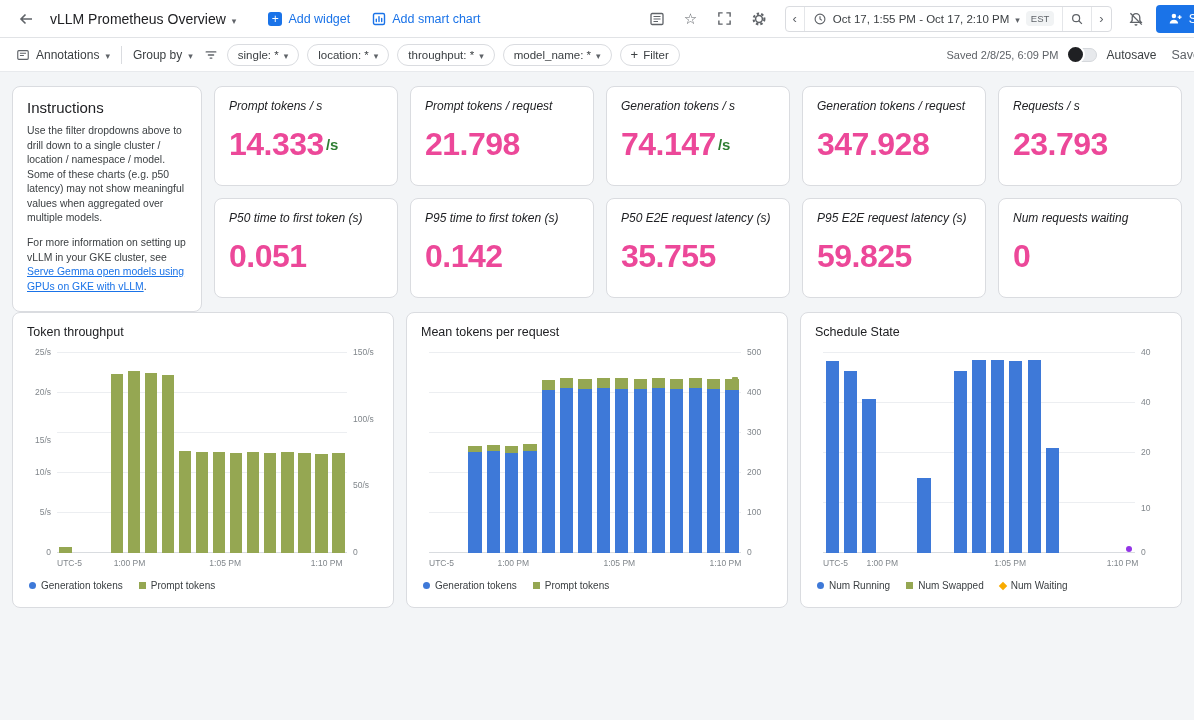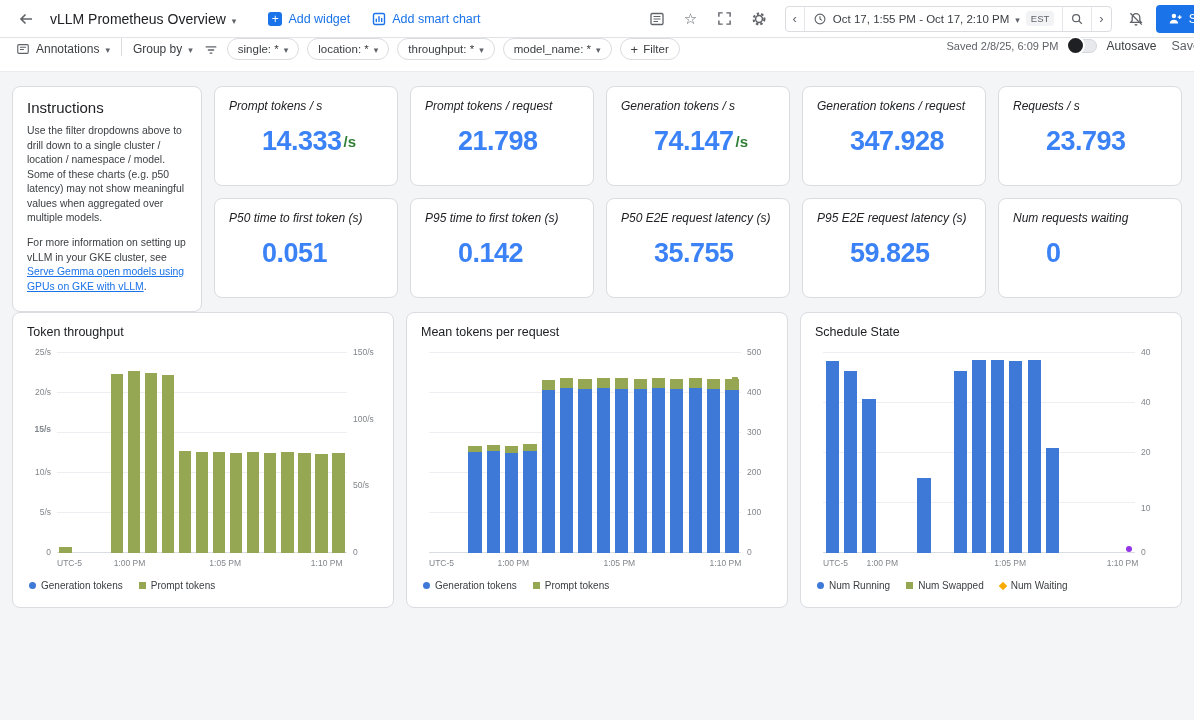--- a/index.html
+++ b/index.html
@@ -24,21 +24,21 @@
   .time-group { display:flex; align-items:center; border:1px solid #dadce0; border-radius:4px; height:26px; background:#fff; overflow:hidden; flex:none; }
   .time-cell { display:flex; align-items:center; gap:6px; height:100%; padding:0 8px; font-size:11.5px; color:#3c4043; background:none; border:none; white-space:nowrap; }
   .time-cell + .time-cell { border-left:1px solid #e4e6e9; }
   .chev { font-size:13px; color:#5f6368; line-height:1; }
   .chev-l::before { content:"‹"; }
   .chev-r::before { content:"›"; }
   .tz-badge { background:#f1f3f4; border-radius:4px; padding:2px 5px; font-size:9.5px; color:#5f6368; }
   .share-btn { display:flex; align-items:center; gap:6px; background:#1a73e8; color:#fff; border:none; border-radius:4px; height:28px; padding:0 12px; font-size:12.5px; margin-right:-52px; flex:none; }
 
   
-  .toolbar { height:34px; display:flex; align-items:flex-start; gap:0; padding:0 10px; background:#fff; border-bottom:1px solid #e8eaed; }
+  .toolbar { height:34px; display:flex; align-items:center; gap:0; padding:0 10px; background:#fff; border-bottom:1px solid #e8eaed; }
   .tb-btn { display:flex; align-items:center; gap:6px; font-size:12px; color:#3c4043; background:none; border:none; padding:4px 6px; white-space:nowrap; }
   .vdiv { width:1px; height:18px; background:#dadce0; margin:0 5px; }
   .chips { display:flex; align-items:center; }
   .chip { display:flex; align-items:center; gap:5px; height:22px; border:1px solid #dadce0; border-radius:12px; background:#fff; padding:0 10px; font-size:11.5px; color:#3c4043; margin:0 4px; white-space:nowrap; }
   .plus::before { content:"+"; font-size:13px; color:#3c4043; line-height:1; }
   .tb-right { margin-left:auto; display:flex; align-items:center; gap:9px; }
   .saved { font-size:11px; color:#5f6368; white-space:nowrap; }
   .toggle { width:30px; height:14px; background:#e7e9ec; border:1px solid #d5d8dc; border-radius:8px; position:relative; flex:none; padding:0; }
   .toggle .knob { position:absolute; left:-2px; top:-4px; width:19px; height:19px; border-radius:50%; background:#1f2023; border:2px solid #fff; }
   .autosave-lbl { font-size:12px; color:#3c4043; }
@@ -48,21 +48,21 @@
   main { height:648px; padding:14px 12px 0; background:#f3f5f7; }
   .card { background:#fff; border:1px solid #dadce0; border-radius:8px; }
   .cards-grid { display:grid; grid-template-columns:190px repeat(5,1fr); grid-auto-rows:100px; gap:12px; }
   .instructions { grid-row:1/3; grid-column:1; height:226px; padding:12px 14px; overflow:hidden; }
   .instructions h2 { font-size:15px; font-weight:normal; color:#202124; margin:0 0 8px; }
   .instructions p { font-size:10.4px; line-height:1.4; color:#3c4043; margin:0 0 10px; }
   .instructions a { color:#1a73e8; text-decoration:underline; cursor:pointer; }
   .scorecard { padding:12px 14px; display:flex; flex-direction:column; overflow:hidden; }
   .sc-label { font-size:12px; color:#202124; white-space:nowrap;font-style:italic; }
   .sc-value-row { display:flex; align-items:center; margin-top:13px; }
-  .sc-value { font-size:27px; font-weight:bold; color:#3b82f6; letter-spacing:-0.5px;margin-left:33px; }
+  .sc-value { font-size:32px; font-weight:bold; color:#ec4899; letter-spacing:-0.5px; }
   .sc-suffix { font-size:15px; font-weight:bold; color:#2e7d32; margin-left:2px; }
 
   .section { margin-top:46px; padding:0 2px; }
   .section-title-row { display:flex; align-items:center; gap:8px; }
   .section-title { font-size:16px; color:#202124; }
   .section-desc { font-size:11px; color:#5f6368; margin-top:7px; }
 
   .charts-row { display:grid; grid-template-columns:repeat(3,1fr); gap:12px; margin-top:14px; }
   .chart-card { padding:12px 14px; height:296px; }
   .chart-title { font-size:12.5px; color:#202124; }
@@ -332,21 +332,21 @@
 
 
   <div class="charts-row">
       <div class="card chart-card">
         <div class="chart-title">Token throughput</div>
         <div class="plot-wrap">
           <div class="yaxis left">
             <span class="ylab" style="bottom: -4px;">0</span>
             <span class="ylab" style="bottom: 36px;">5/s</span>
             <span class="ylab" style="bottom: 76px;">10/s</span>
-            <span class="ylab" style="bottom: 119px; font-weight: bold;">15/s</span>
+            <span class="ylab" style="bottom: 108px;">15/s</span>
             <span class="ylab" style="bottom: 156px;">20/s</span>
             <span class="ylab" style="bottom: 196px;">25/s</span>
           </div>
           <div class="plot">
             <div class="grid base" style="bottom: 0px;"></div>
             <div class="grid" style="bottom: 40px;"></div>
             <div class="grid" style="bottom: 80px;"></div>
             <div class="grid" style="bottom: 120px;"></div>
             <div class="grid" style="bottom: 160px;"></div>
             <div class="grid" style="bottom: 200px;"></div>

